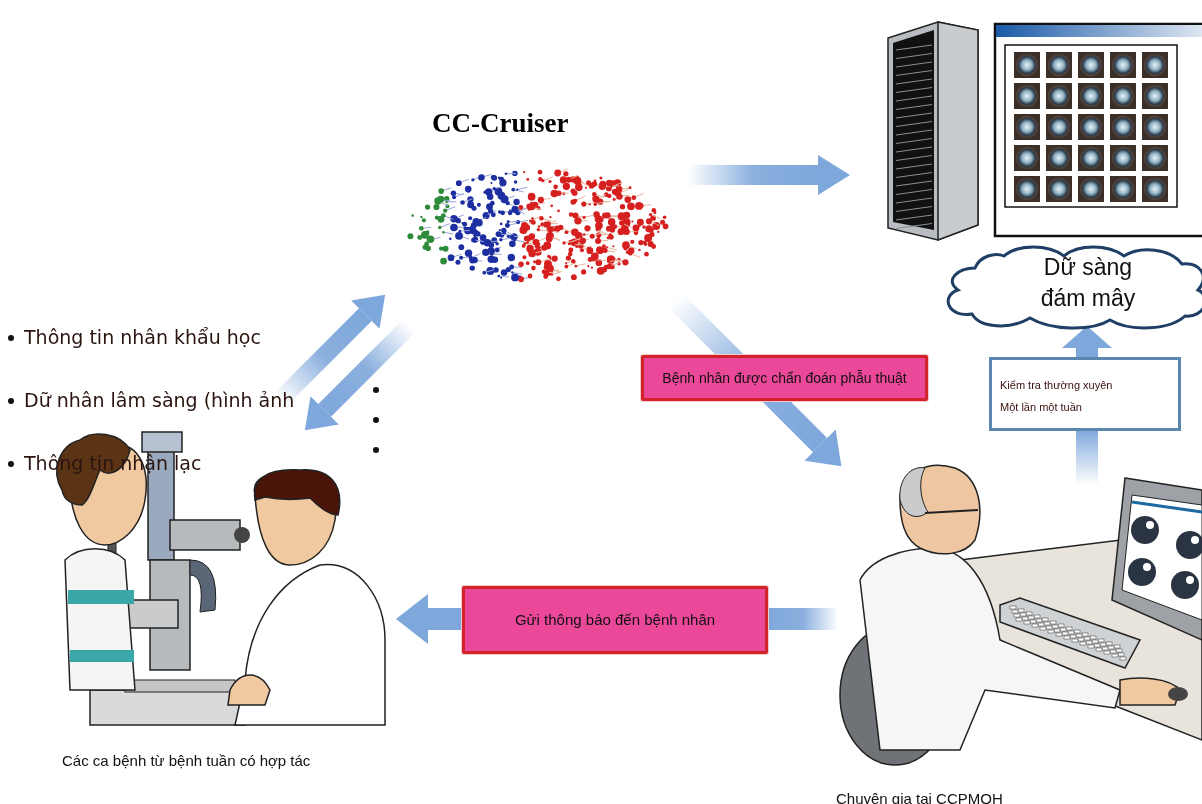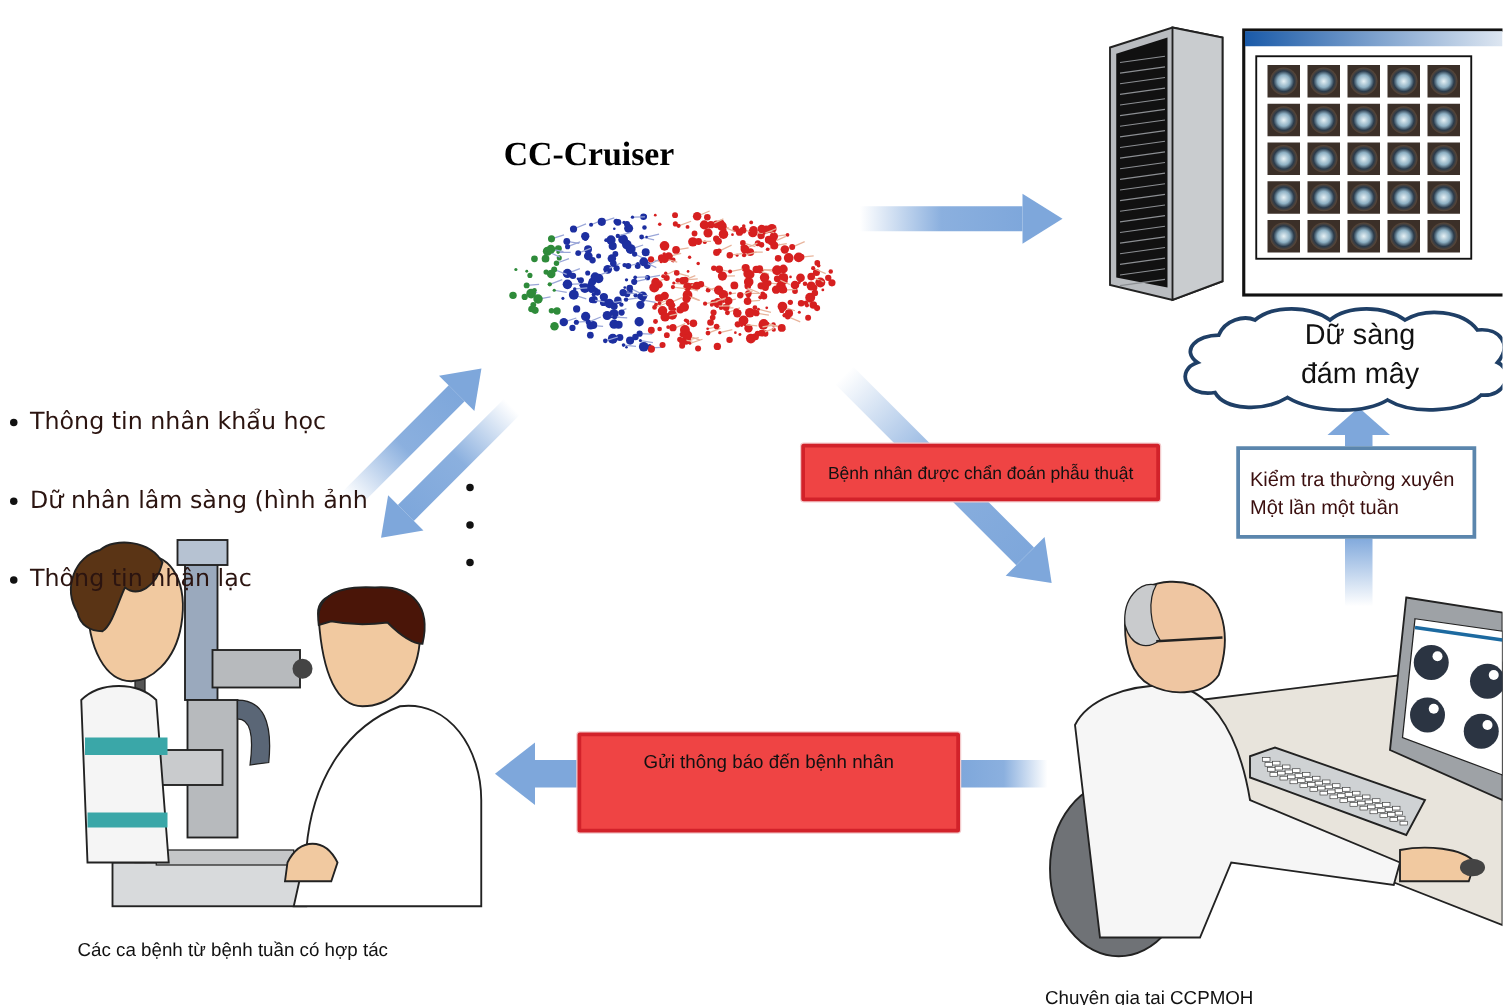--- a/index.html
+++ b/index.html
@@ -1,25 +1,25 @@
 <!DOCTYPE html>
 <html><head>
 <meta charset="utf-8">
 <style>
   html, body { margin:0; padding:0; background:#ffffff; }
   body { width:1202px; height:804px; position:relative; overflow:hidden; font-family:"Liberation Sans", sans-serif; }
   .abs { position:absolute; }
-  #title { left:403px; top:108px; font-family:"Liberation Serif", serif; font-weight:bold; font-size:27px; color:#000; }
+  #title { left:432px; top:108px; font-family:"Liberation Serif", serif; font-weight:bold; font-size:27px; color:#000; }
   #bullets { left:6px; top:288px; font-family:"DejaVu Sans", sans-serif; font-size:19px; color:#2b1410; line-height:27px; margin:0; padding:0; list-style:none; }
   #bullets li { position:relative; padding-left:18px; white-space:nowrap;margin-top:36px; }
   #bullets li::before { content:""; position:absolute; left:2px; top:11px; width:6px; height:6px; border-radius:50%; background:#111; }
-  .redbox { border:3px solid #d2222a; background:#ef4444; color:#111; font-size:14px; text-align:center; box-sizing:border-box; border-radius:2px; box-shadow:0 0 0 1px #f3c9cb; }
+  .redbox { border:3px solid #d2222a; background:#ec4899; color:#111; font-size:14px; text-align:center; box-sizing:border-box; border-radius:2px; box-shadow:0 0 0 1px #f3c9cb; }
   #box-diag { left:641px; top:355px; width:287px; height:46px; line-height:40px; font-size:14px; }
-  #box-notify { left:462px; top:586px; width:306px; height:80px; padding-top:10px; line-height:22px; font-size:15px; }
-  #box-check { left:989px; top:357px; width:192px; height:74px; border:3px solid #5b86ad; background:#fff; color:#3a0e0e; font-size:16px; line-height:22px; padding:14px 0 0 8px; box-sizing:border-box; }
+  #box-notify { left:462px; top:586px; width:306px; height:68px; padding-top:20px; line-height:22px; font-size:15px; }
+  #box-check { left:989px; top:357px; width:192px; height:74px; border:3px solid #5b86ad; background:#fff; color:#3a0e0e; font-size:11px; line-height:22px; padding:14px 0 0 8px; box-sizing:border-box; }
   #cloud-text { left:1018px; top:252px; width:140px; text-align:center; font-size:23px; line-height:31px; color:#111; }
   .caption { font-size:15px; color:#111; white-space:nowrap; }
   #cap-left { left:62px; top:752px; }
   #cap-right { left:836px; top:762px;margin-top:28px; }
 </style>
 </head>
 <body>
 
 <svg class="abs" style="left:0;top:0" width="1202" height="804">
   <defs>

